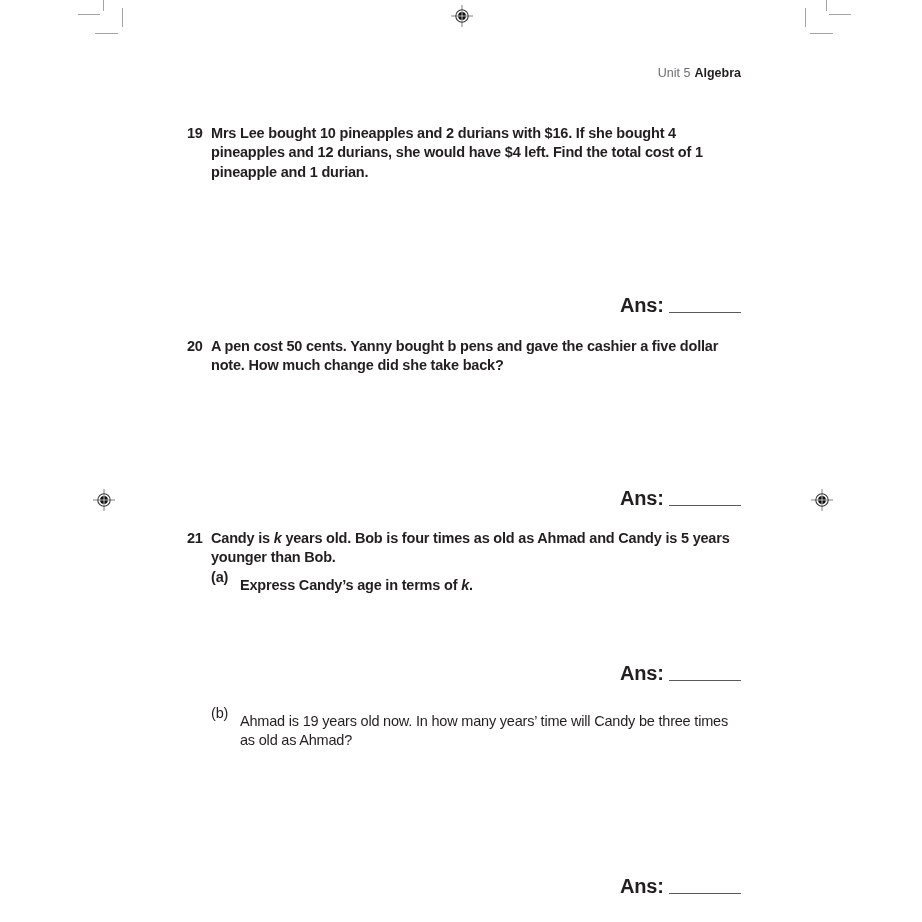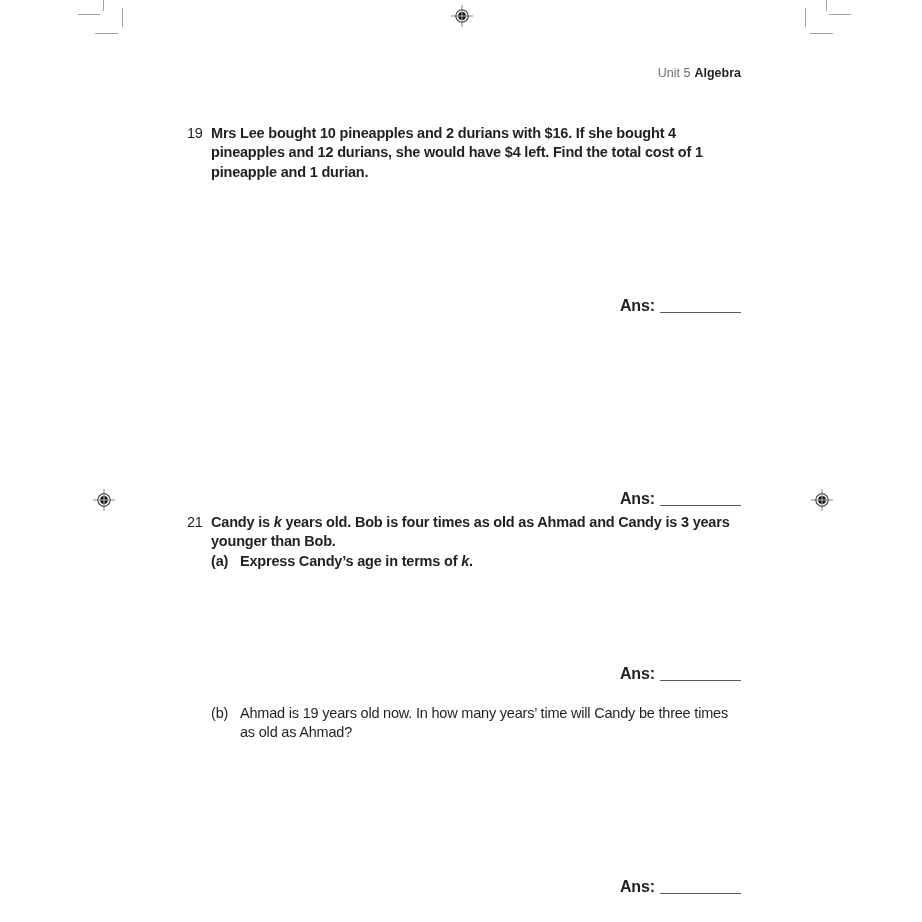--- a/index.html
+++ b/index.html
@@ -23,36 +23,36 @@
   }
   .page-header .unit { color:#6d6e71; font-weight:400; }
   .page-header .subject { color:#231f20; font-weight:700; margin-left:4px; }
 
   
   .question {
     position:absolute; left:187px; width:554px;
     display:flex; align-items:flex-start;
     font-size:14.5px; line-height:19.3px; letter-spacing:-0.2px;
   }
-  .qnum { font-weight:400; width:24px; flex:0 0 24px; }
+  .qnum { font-weight:700; width:24px; flex:0 0 24px; }
   .qbody { flex:1;font-weight:bold; }
   .qtext { }
 
   .subpart { display:flex; align-items:flex-start; }
   .sublabel { width:29px; flex:0 0 29px; }
-  .subtext { flex:1; }
+  .subtext { flex:1;margin-top:8px; }
 
   .part-b { left:211px; width:524px; }
 
   
   .ans-row {
     position:absolute; left:620px; width:121px; height:18px;
     display:flex; align-items:flex-end;
   }
-  .ans-label { font-weight:700; font-size:16px; line-height:15px; letter-spacing:-0.2px; }
+  .ans-label { font-weight:700; font-size:20px; line-height:15px; letter-spacing:-0.2px; }
   .ans-line {
     flex:1; height:17px; margin-left:5px;
     border-bottom:1.5px solid #58595b;
   }
 </style>
 </head>
 <body>
 
 <div class="sheet">
 
@@ -100,30 +100,36 @@
     <div class="qbody">
       <div class="qtext"><span>Mrs Lee bought 10 pineapples and 2 durians with $16. If she bought 4 pineapples and 12 durians, she would have $4 left. Find the total cost of 1 pineapple and 1 durian.</span></div>
     </div>
   </div>
 
   <div class="ans-row" style="top:295px;">
     <span class="ans-label">Ans:</span>
     <span class="ans-line"></span>
   </div>
 
+  <div class="question" style="top:337px;">
+    <span class="qnum">20</span>
+    <div class="qbody">
+      <div class="qtext"><span>A pen cost 50 cents. Yanny bought b pens and gave the cashier a five dollar note. How much change did she take back?</span></div>
+    </div>
+  </div>
 
   <div class="ans-row" style="top:488px;">
     <span class="ans-label">Ans:</span>
     <span class="ans-line"></span>
   </div>
 
-  <div class="question" style="top:513px;">
+  <div class="question" style="top:529px;">
     <span class="qnum">21</span>
     <div class="qbody">
-      <div class="qtext"><span>Candy is </span><span style="font-style: italic;">k</span><span> years old. Bob is four times as old as Ahmad and Candy is 3 years younger than Bob.</span></div>
+      <div class="qtext"><span>Candy is </span><span style="font-style: italic;">k</span><span> years old. Bob is four times as old as Ahmad and Candy is 5 years younger than Bob.</span></div>
       <div class="subpart">
         <span class="sublabel">(a)</span>
         <div class="subtext"><span>Express Candy’s age in terms of </span><span style="font-style: italic;">k</span><span>.</span></div>
       </div>
     </div>
   </div>
 
   <div class="ans-row" style="top:663px;">
     <span class="ans-label">Ans:</span>
     <span class="ans-line"></span>

